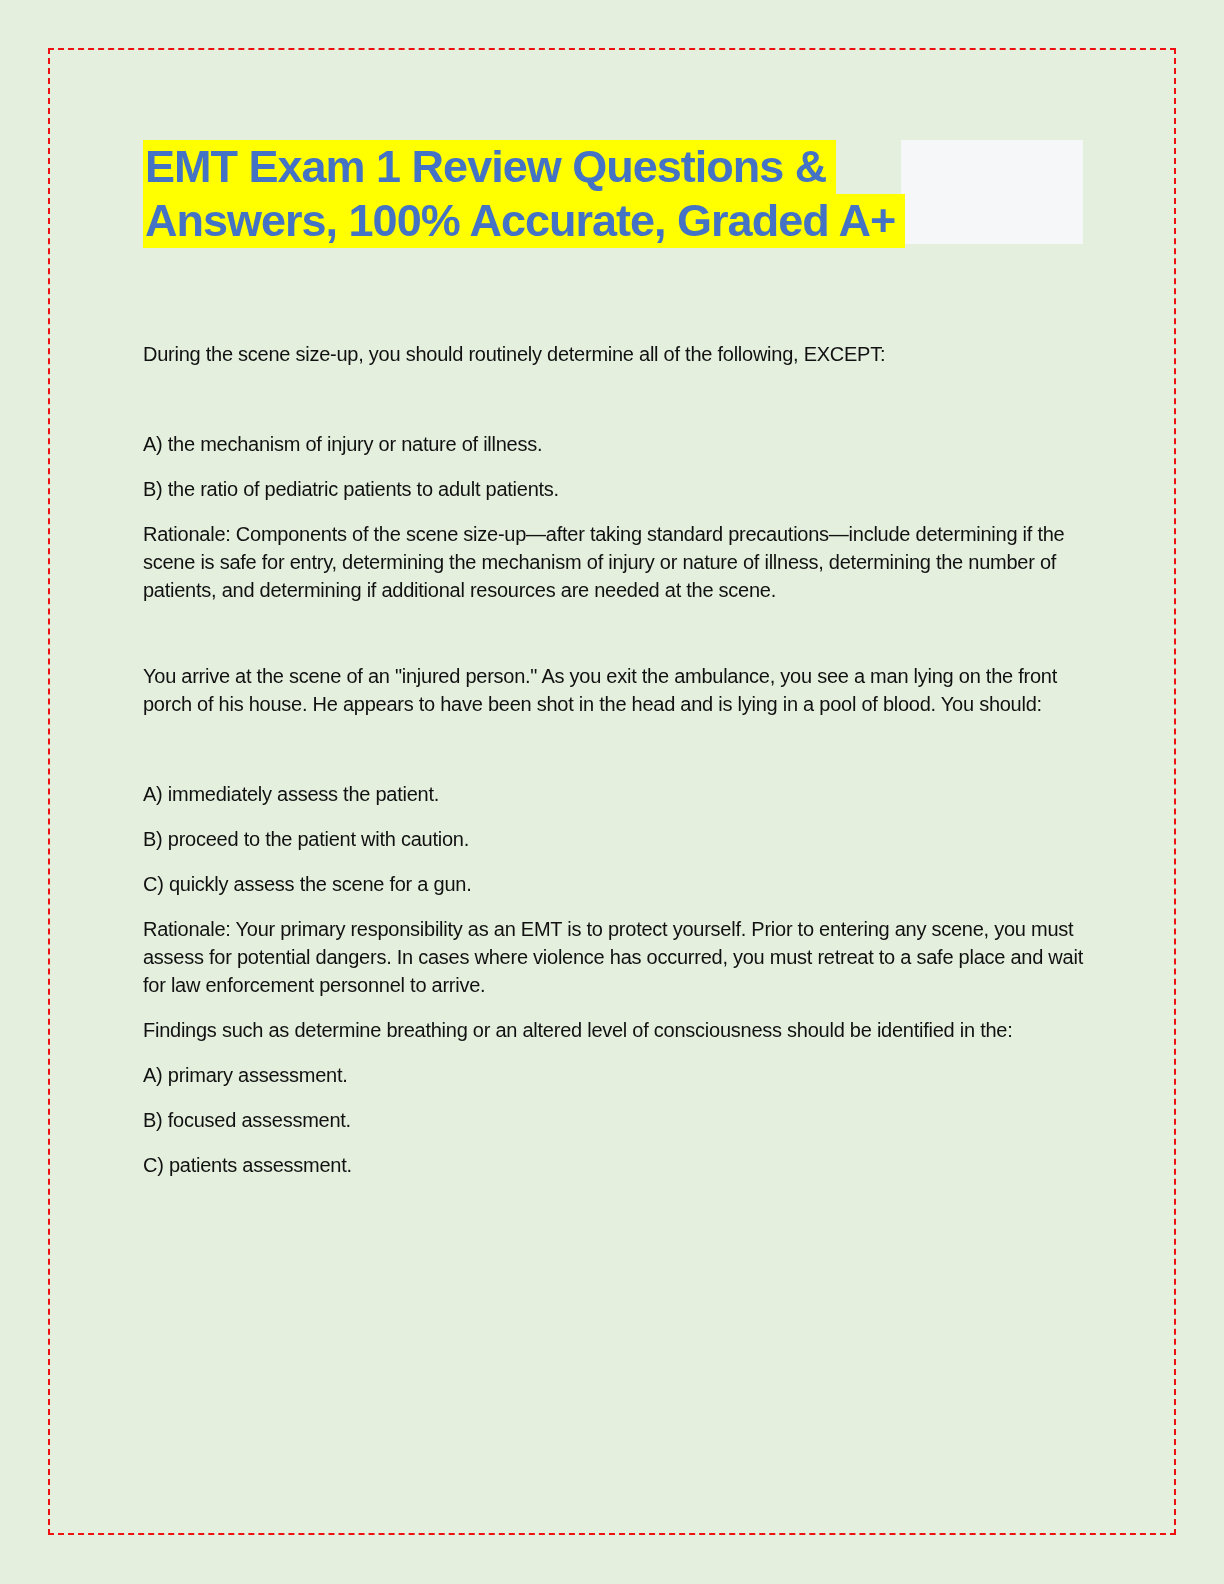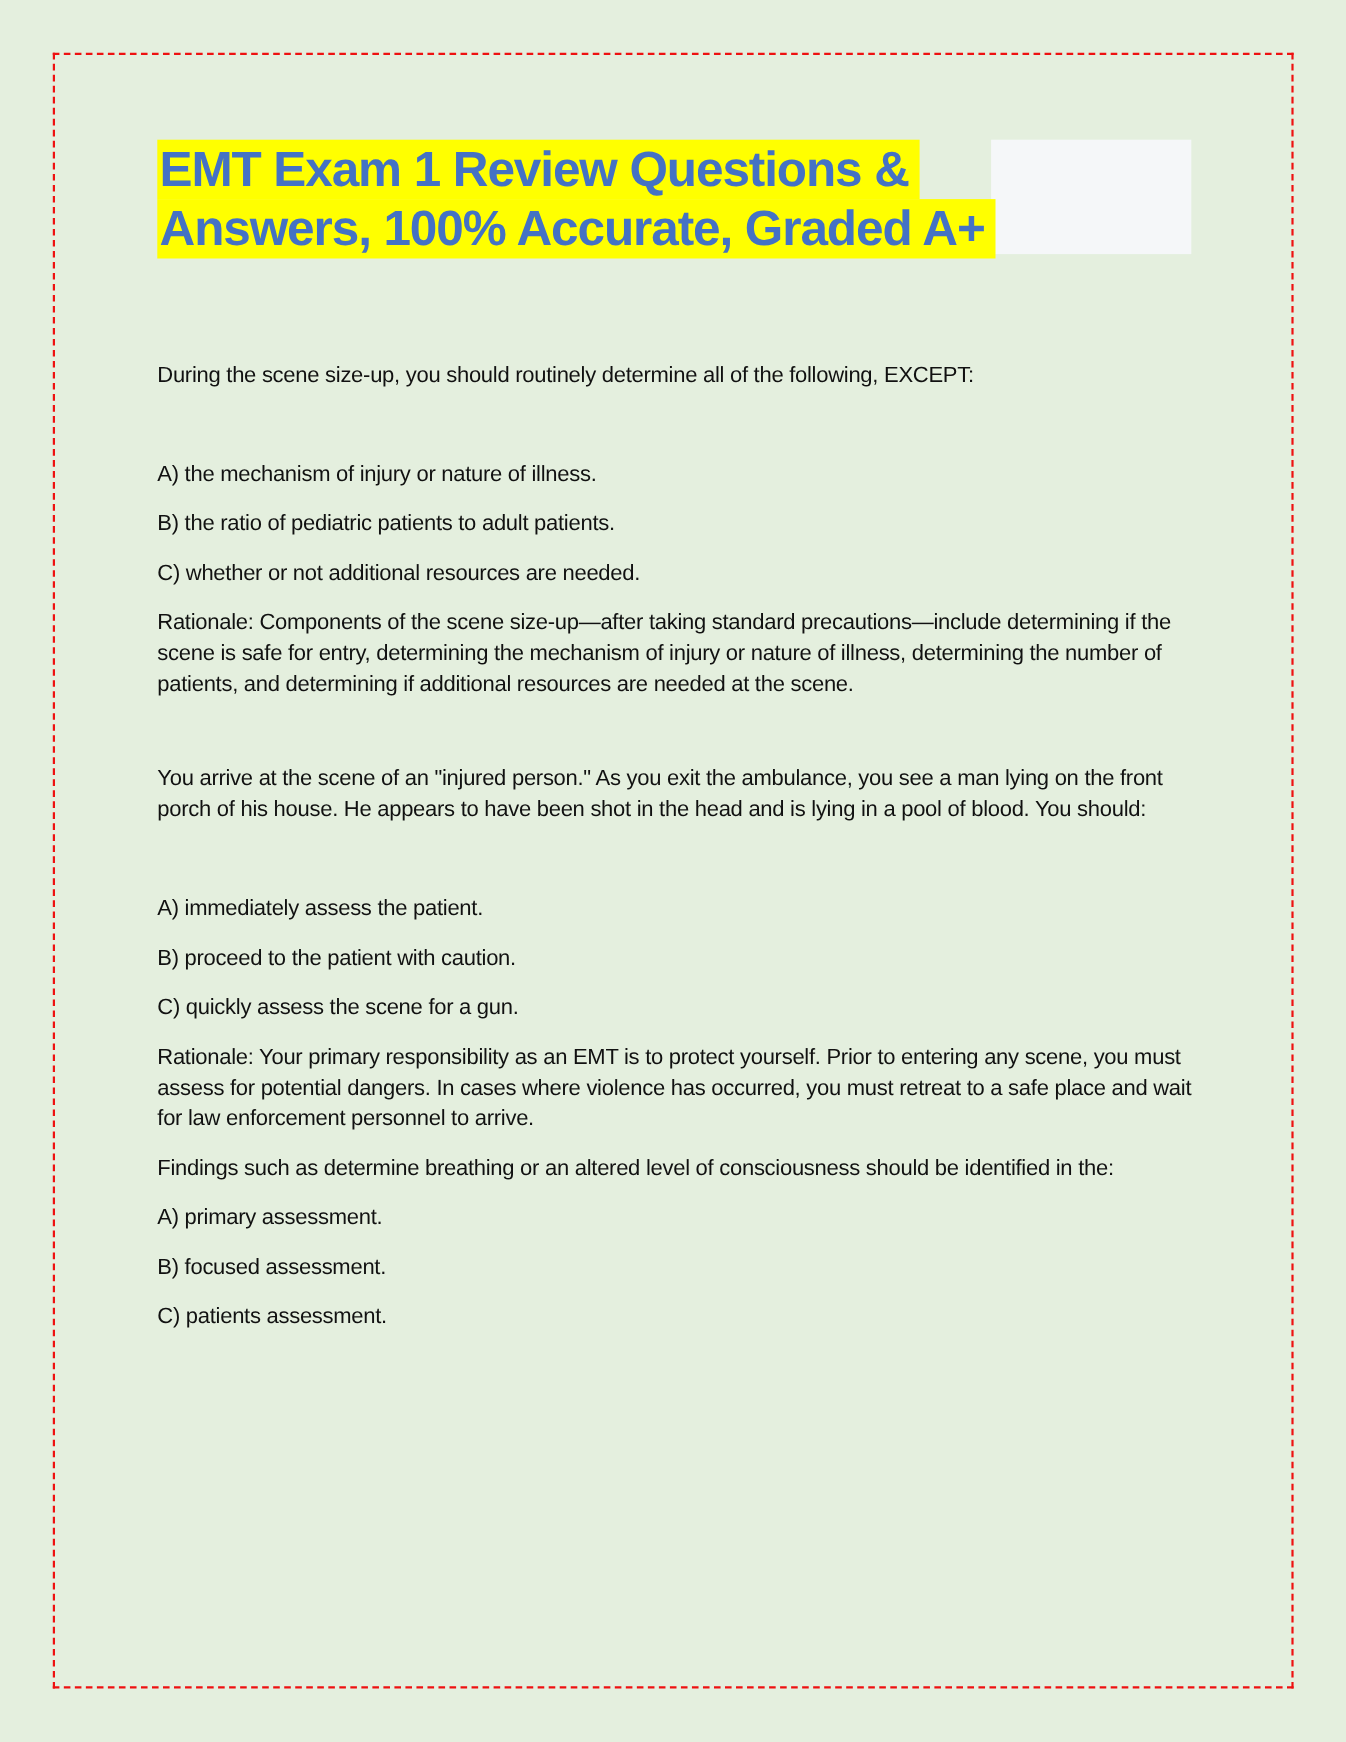--- a/index.html
+++ b/index.html
@@ -17,21 +17,21 @@
     top: 48px;
     width: 1128px;
     height: 1487px;
     box-sizing: border-box;
     border: 2px dashed #ee1111;
     pointer-events: none;
   }
   .content {
     position: absolute;
     left: 143px;
-    top: 127px;
+    top: 140px;
     width: 950px;
     color: #111111;
     font-size: 20px;
     line-height: 28px;
     letter-spacing: -0.25px;
   }
   .title-wrap {
     position: relative;
     margin-bottom: 92px;
   }
@@ -73,21 +73,20 @@
 
     <div class="title-wrap">
       <div class="side-box"></div>
       <h1 class="title"><span class="hl">EMT Exam 1 Review Questions &amp;</span><br><span class="hl">Answers, 100% Accurate, Graded A+</span></h1>
     </div>
 
     <div>
       <p class="gap-q">During the scene size-up, you should routinely determine all of the following, EXCEPT:</p>
       <p>A) the mechanism of injury or nature of illness.</p>
       <p>B) the ratio of pediatric patients to adult patients.</p>
-      <p>C) whether or not additional resources are needed.</p>
       <p class="gap-r1">Rationale: Components of the scene size-up—after taking standard precautions—include determining if the scene is safe for entry, determining the mechanism of injury or nature of illness, determining the number of patients, and determining if additional resources are needed at the scene.</p>
     </div>
 
     <div>
       <p class="gap-q">You arrive at the scene of an "injured person." As you exit the ambulance, you see a man lying on the front porch of his house. He appears to have been shot in the head and is lying in a pool of blood. You should:</p>
       <p>A) immediately assess the patient.</p>
       <p>B) proceed to the patient with caution.</p>
       <p>C) quickly assess the scene for a gun.</p>
       <p class="gap-r2">Rationale: Your primary responsibility as an EMT is to protect yourself. Prior to entering any scene, you must assess for potential dangers. In cases where violence has occurred, you must retreat to a safe place and wait for law enforcement personnel to arrive.</p>
     </div>

